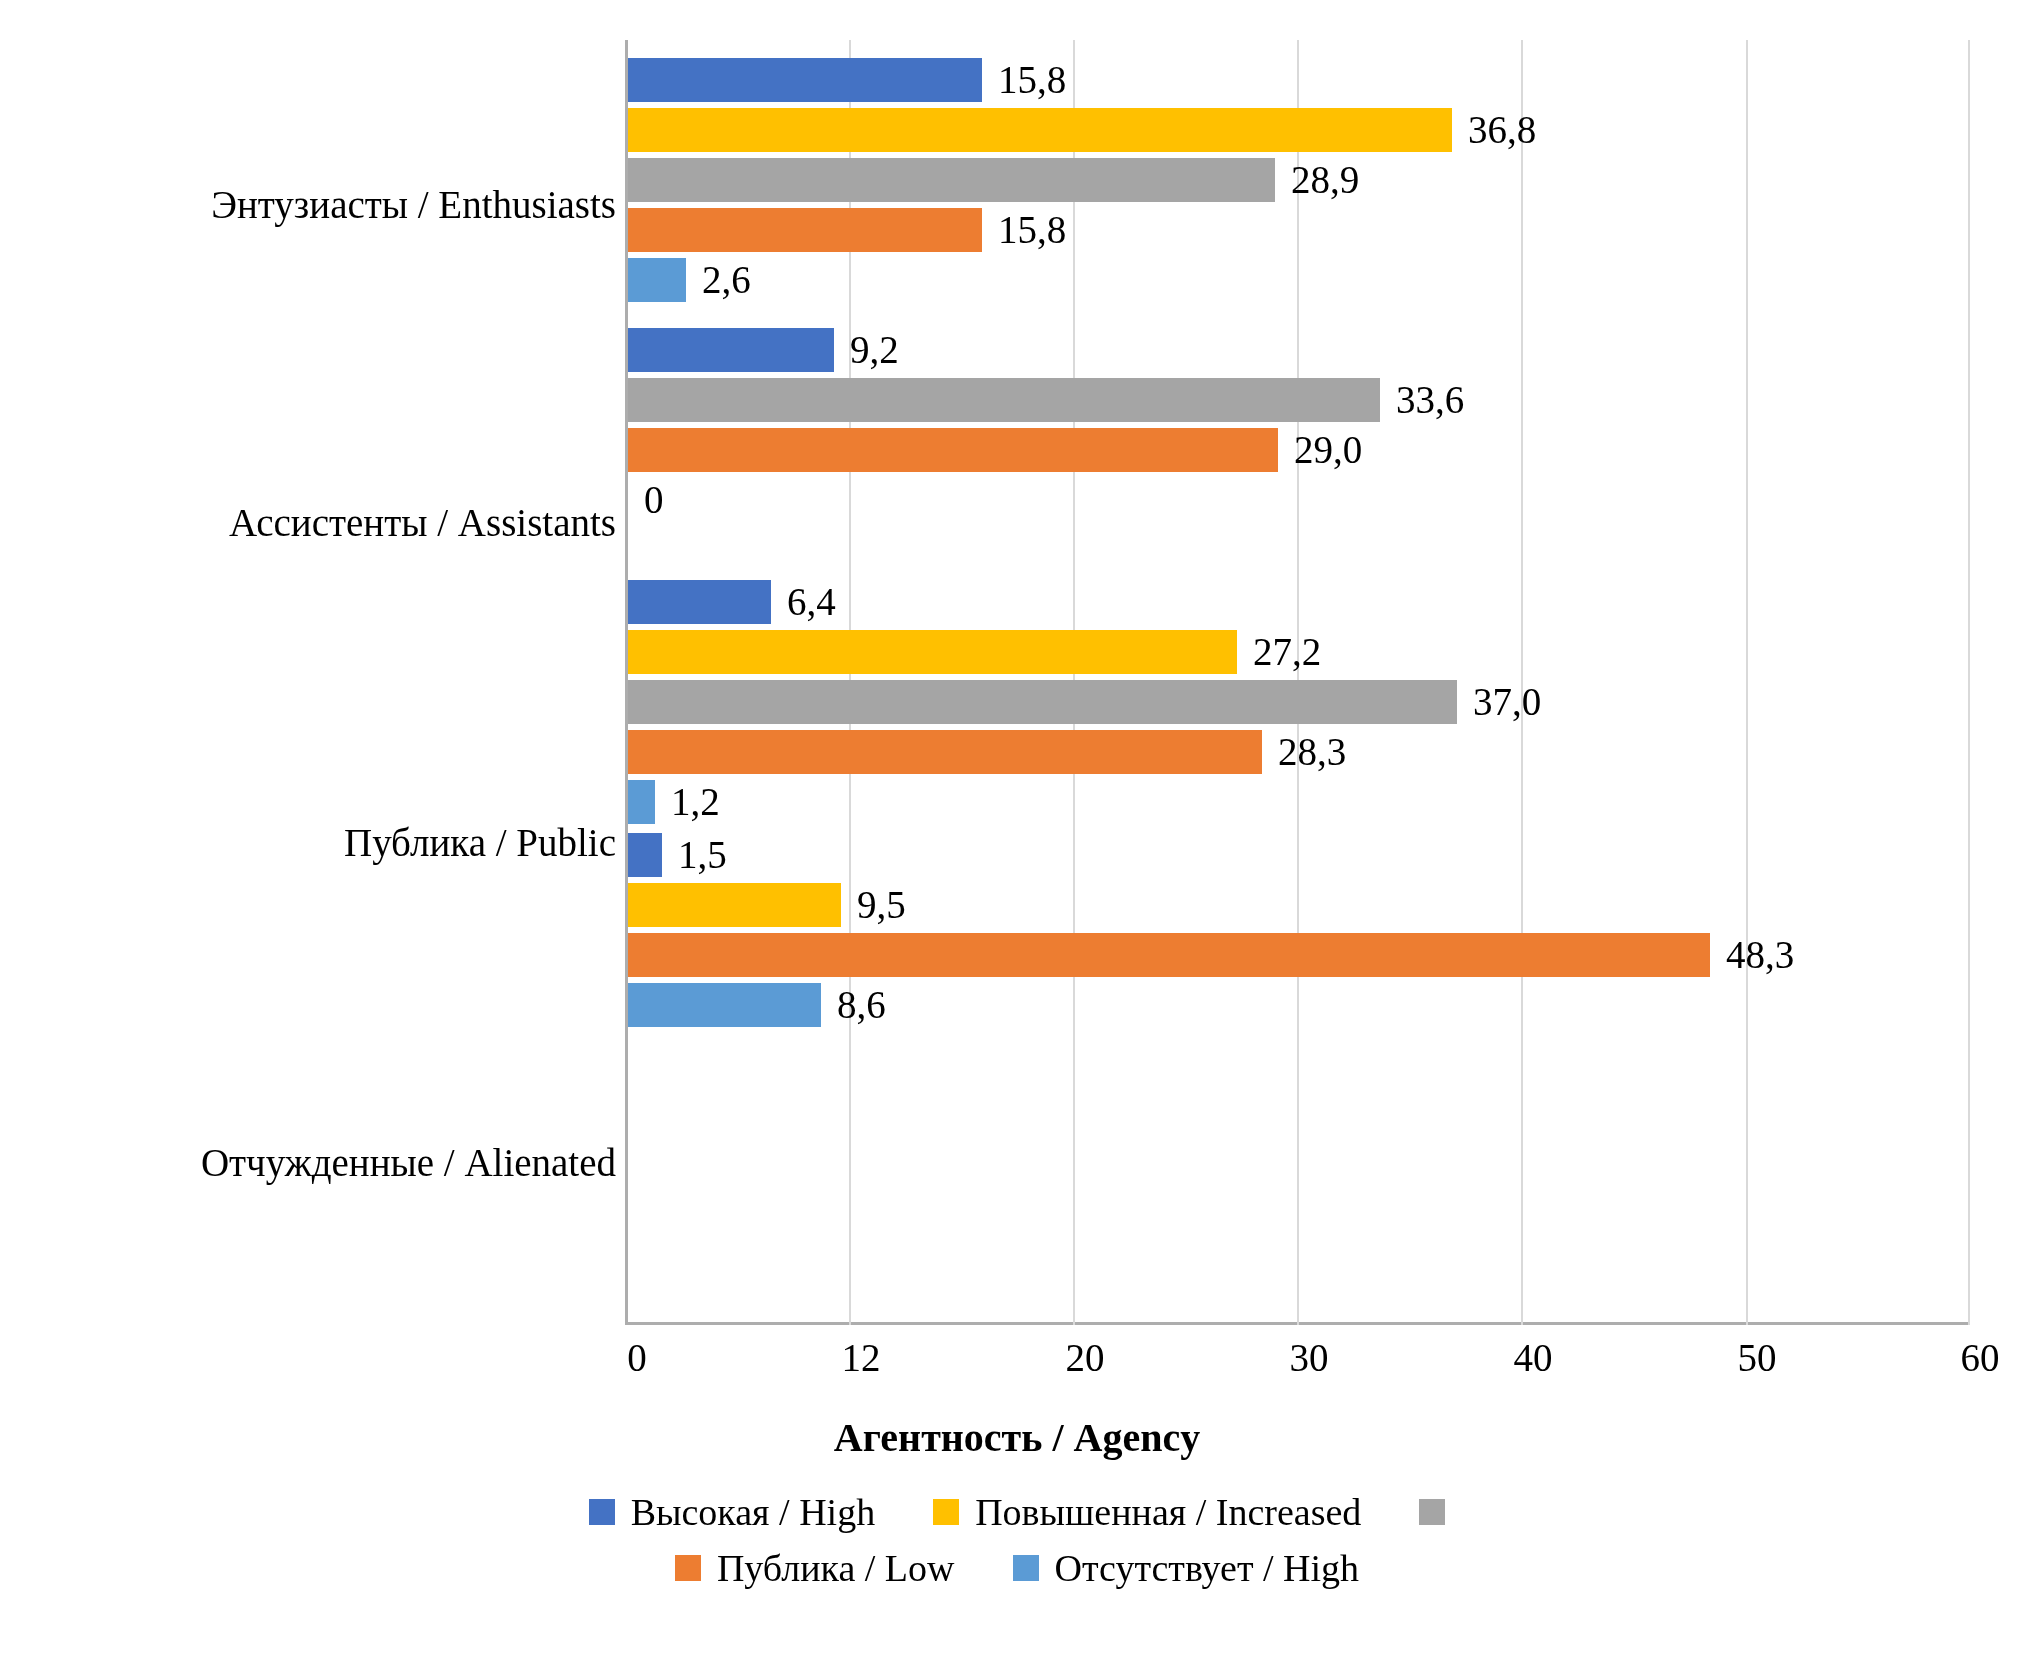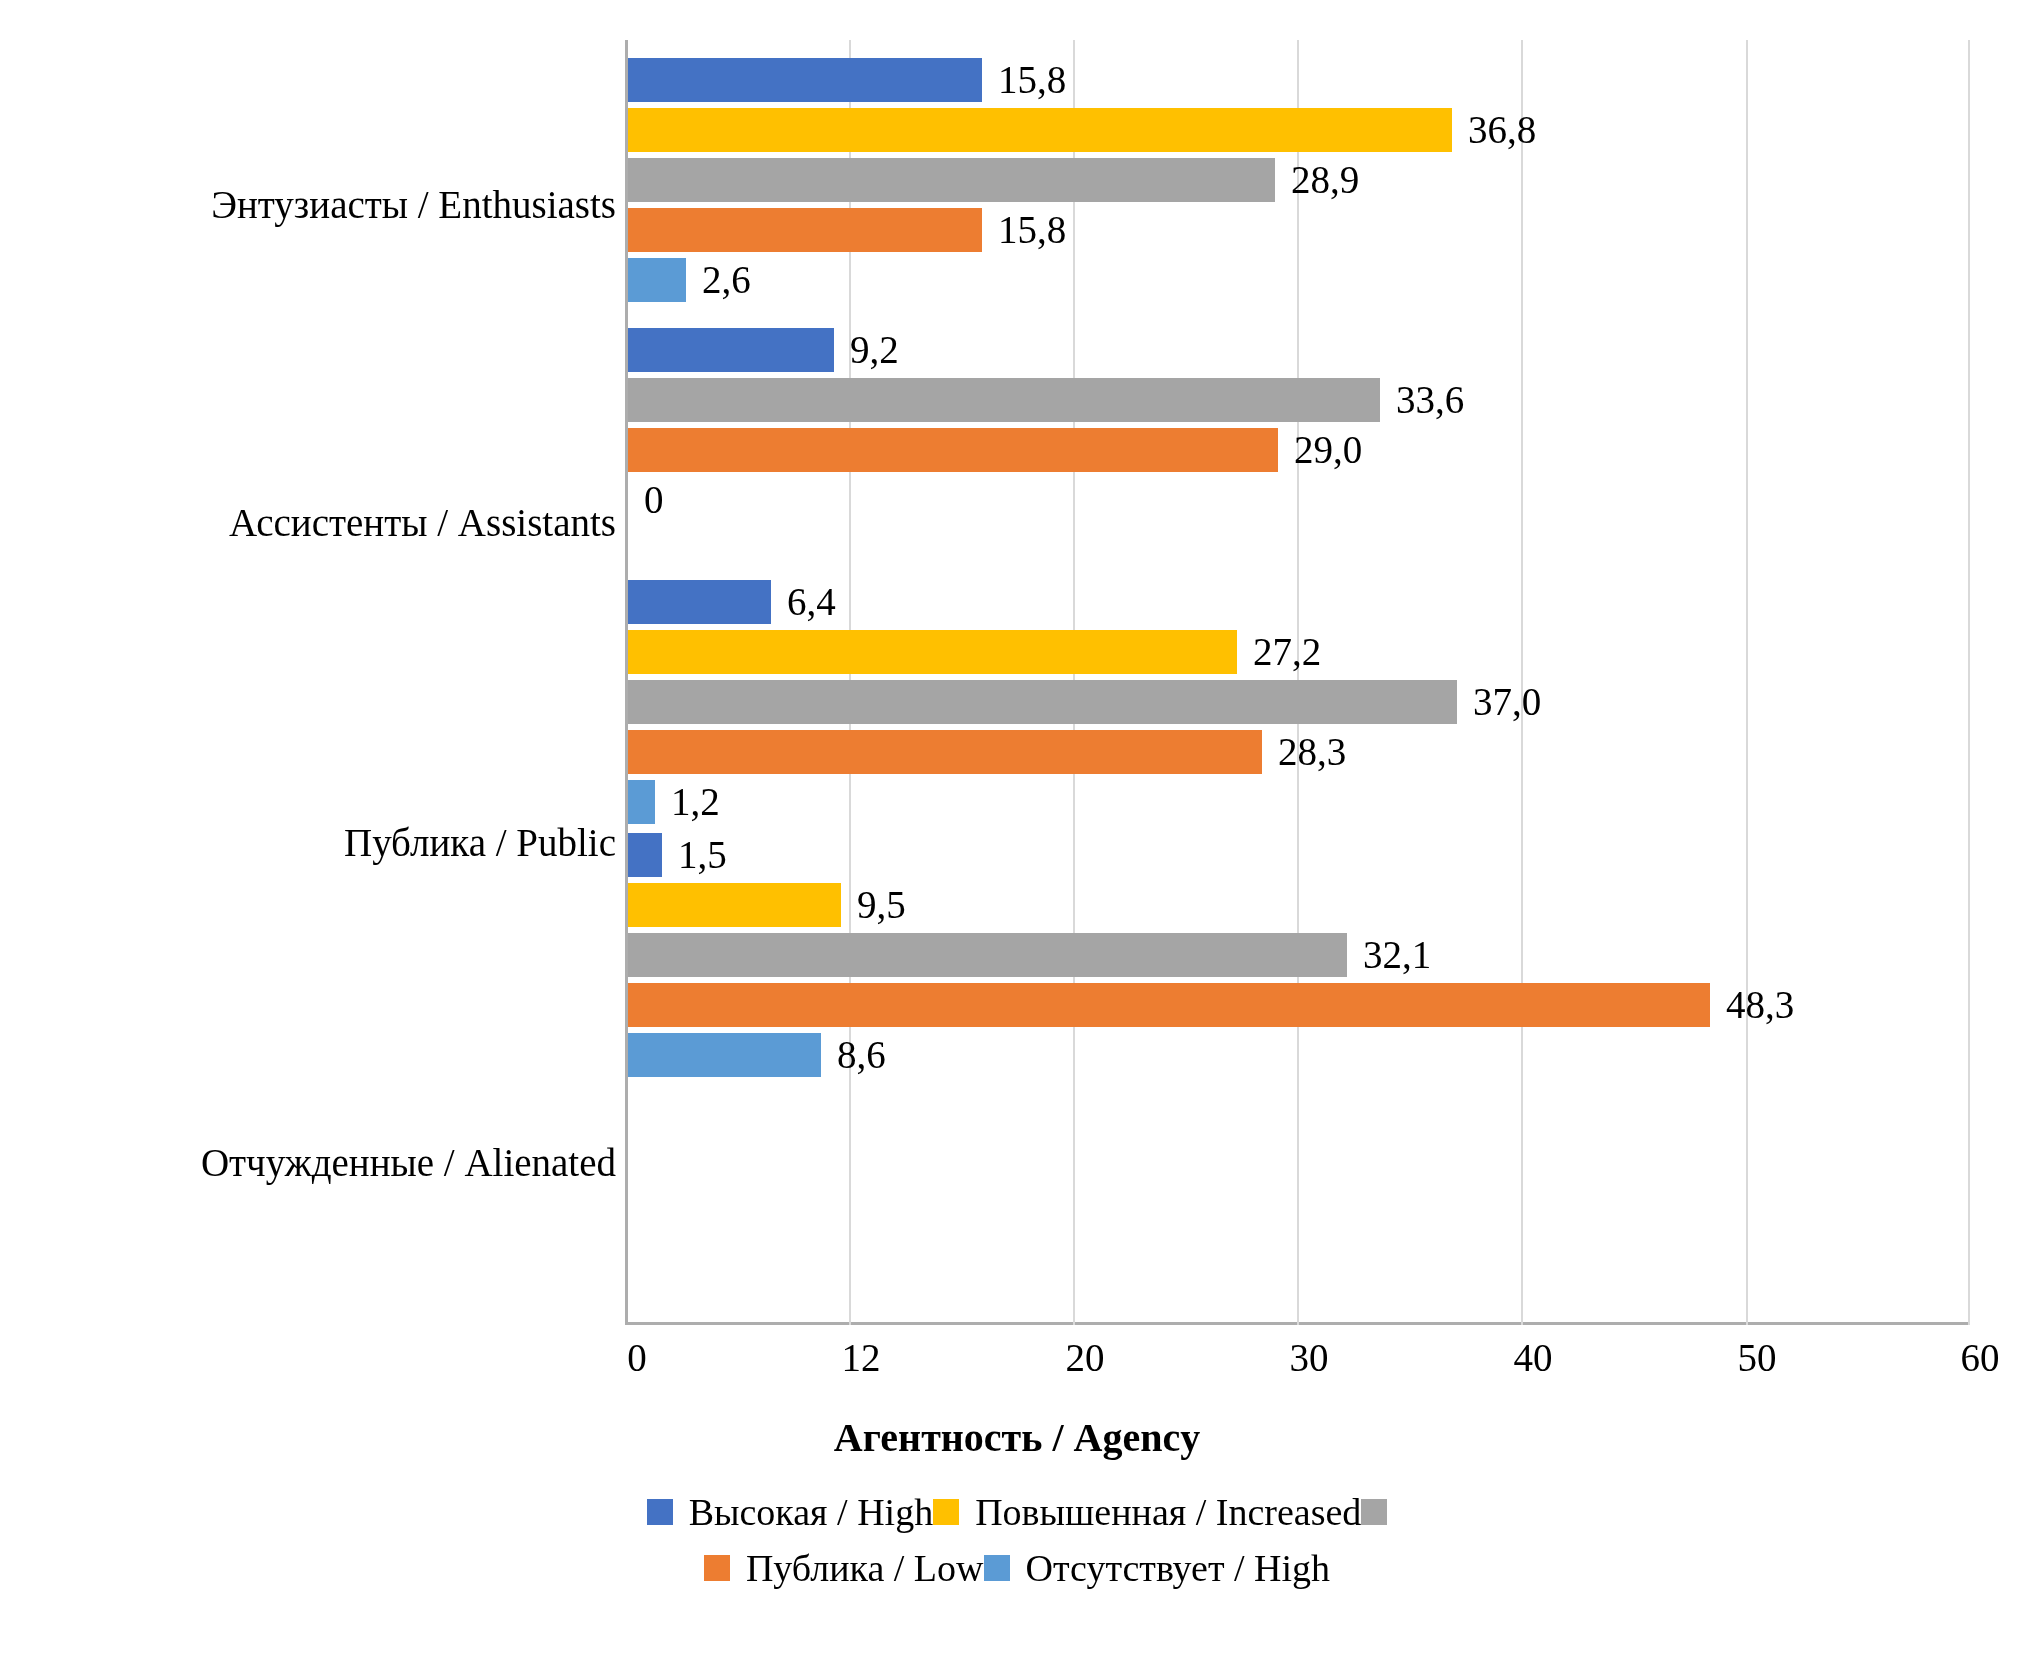--- a/index.html
+++ b/index.html
@@ -115,20 +115,21 @@
   .legend {
     position: absolute;
     top: 1490px;
     left: 0;
     width: 2034px;
   }
   .legend-row {
     display: flex;
     justify-content: center;
     align-items: center;
+    gap: 58px;
     margin-bottom: 12px;
   }
   .legend-item {
     display: flex;
     align-items: center;
     gap: 16px;
     font-size: 38px;
     white-space: nowrap;
   }
   .legend-swatch {
@@ -219,24 +220,20 @@
     </div>
 
     <div class="group" style="top:793px">
       <div class="bar-row">
         <div class="bar" style="width:34px;background:#4472c4"></div>
         <div class="bar-label" style="left:50px">1,5</div>
       </div>
       <div class="bar-row">
         <div class="bar" style="width:213px;background:#ffc000"></div>
         <div class="bar-label" style="left:229px">9,5</div>
-      </div>
-      <div class="bar-row">
-        <div class="bar" style="width:719px;background:#a5a5a5"></div>
-        <div class="bar-label" style="left:735px">32,1</div>
       </div>
       <div class="bar-row">
         <div class="bar" style="width:1082px;background:#ed7d31"></div>
         <div class="bar-label" style="left:1098px">48,3</div>
       </div>
       <div class="bar-row">
         <div class="bar" style="width:193px;background:#5b9bd5"></div>
         <div class="bar-label" style="left:209px">8,6</div>
       </div>
     </div>

